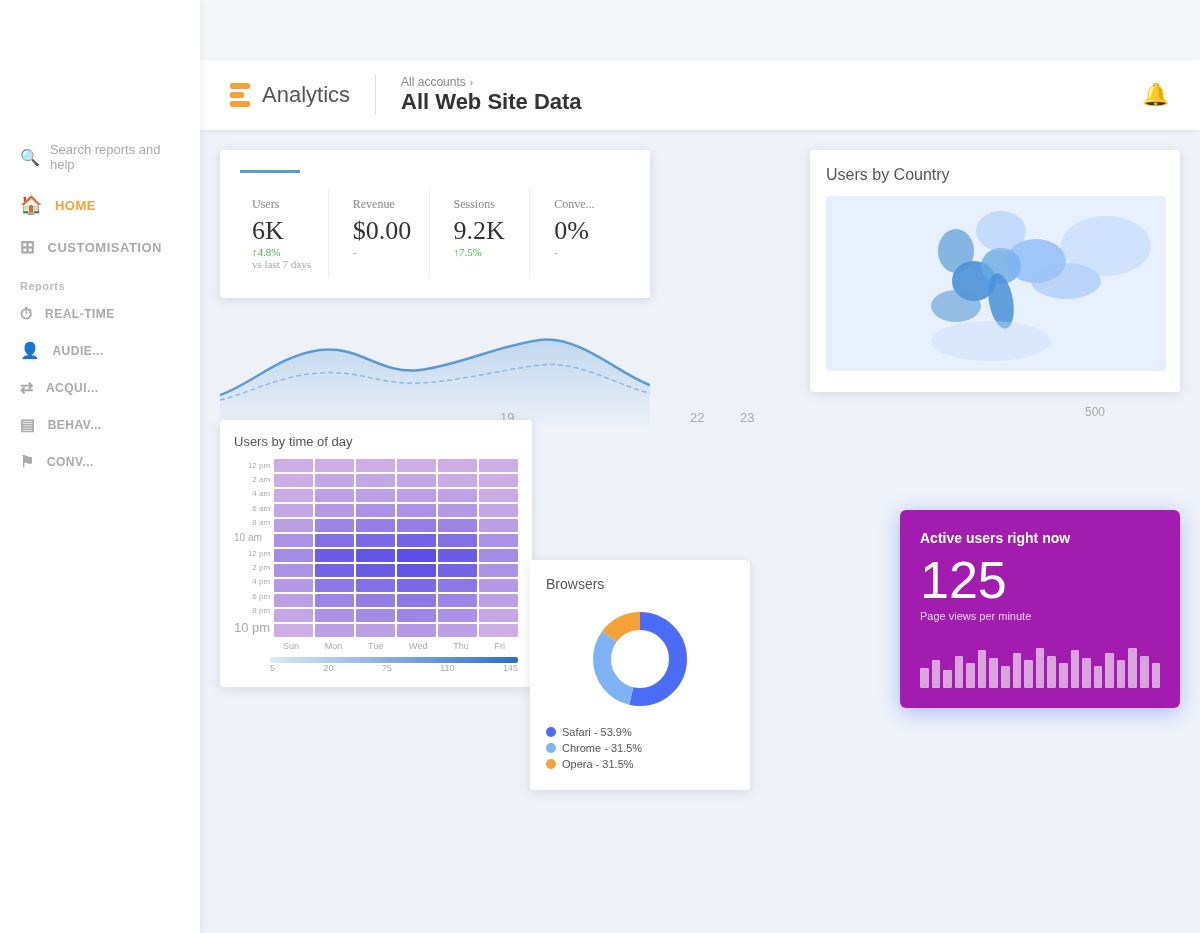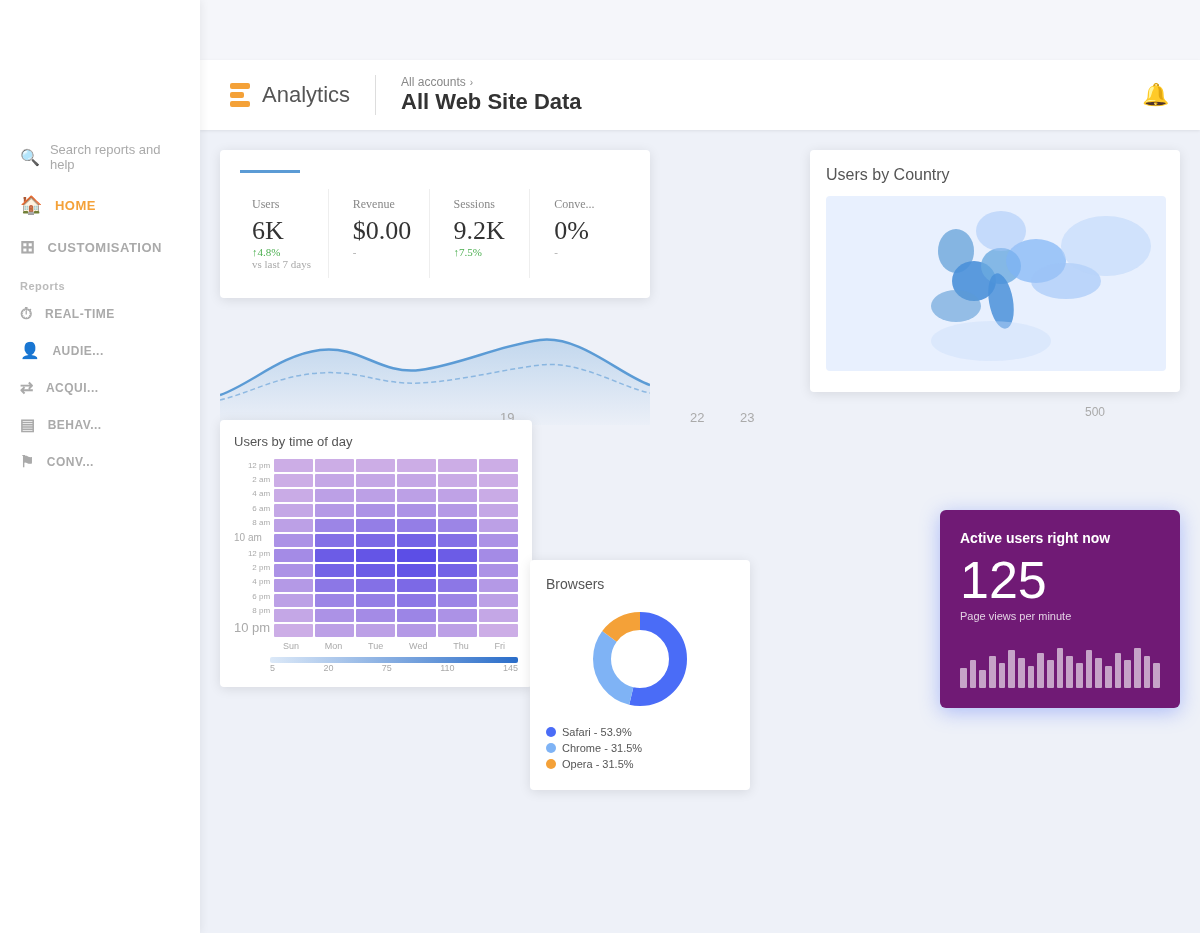--- a/index.html
+++ b/index.html
@@ -280,22 +280,22 @@
       width: 10px;
       height: 10px;
       border-radius: 50%;
     }
 
     
     .active-users-card {
       position: absolute;
       top: 380px;
       right: 20px;
-      width: 240px;
-      background: #701a75;
+      width: 280px;
+      background: #a21caf;
       border-radius: 6px;
       box-shadow: 0 4px 20px rgba(74,108,247,0.4);
       padding: 20px;
       z-index: 8;
       color: #fff;
     }
     .active-title {
       font-size: 14px;
       font-weight: 600;
       margin-bottom: 8px;

